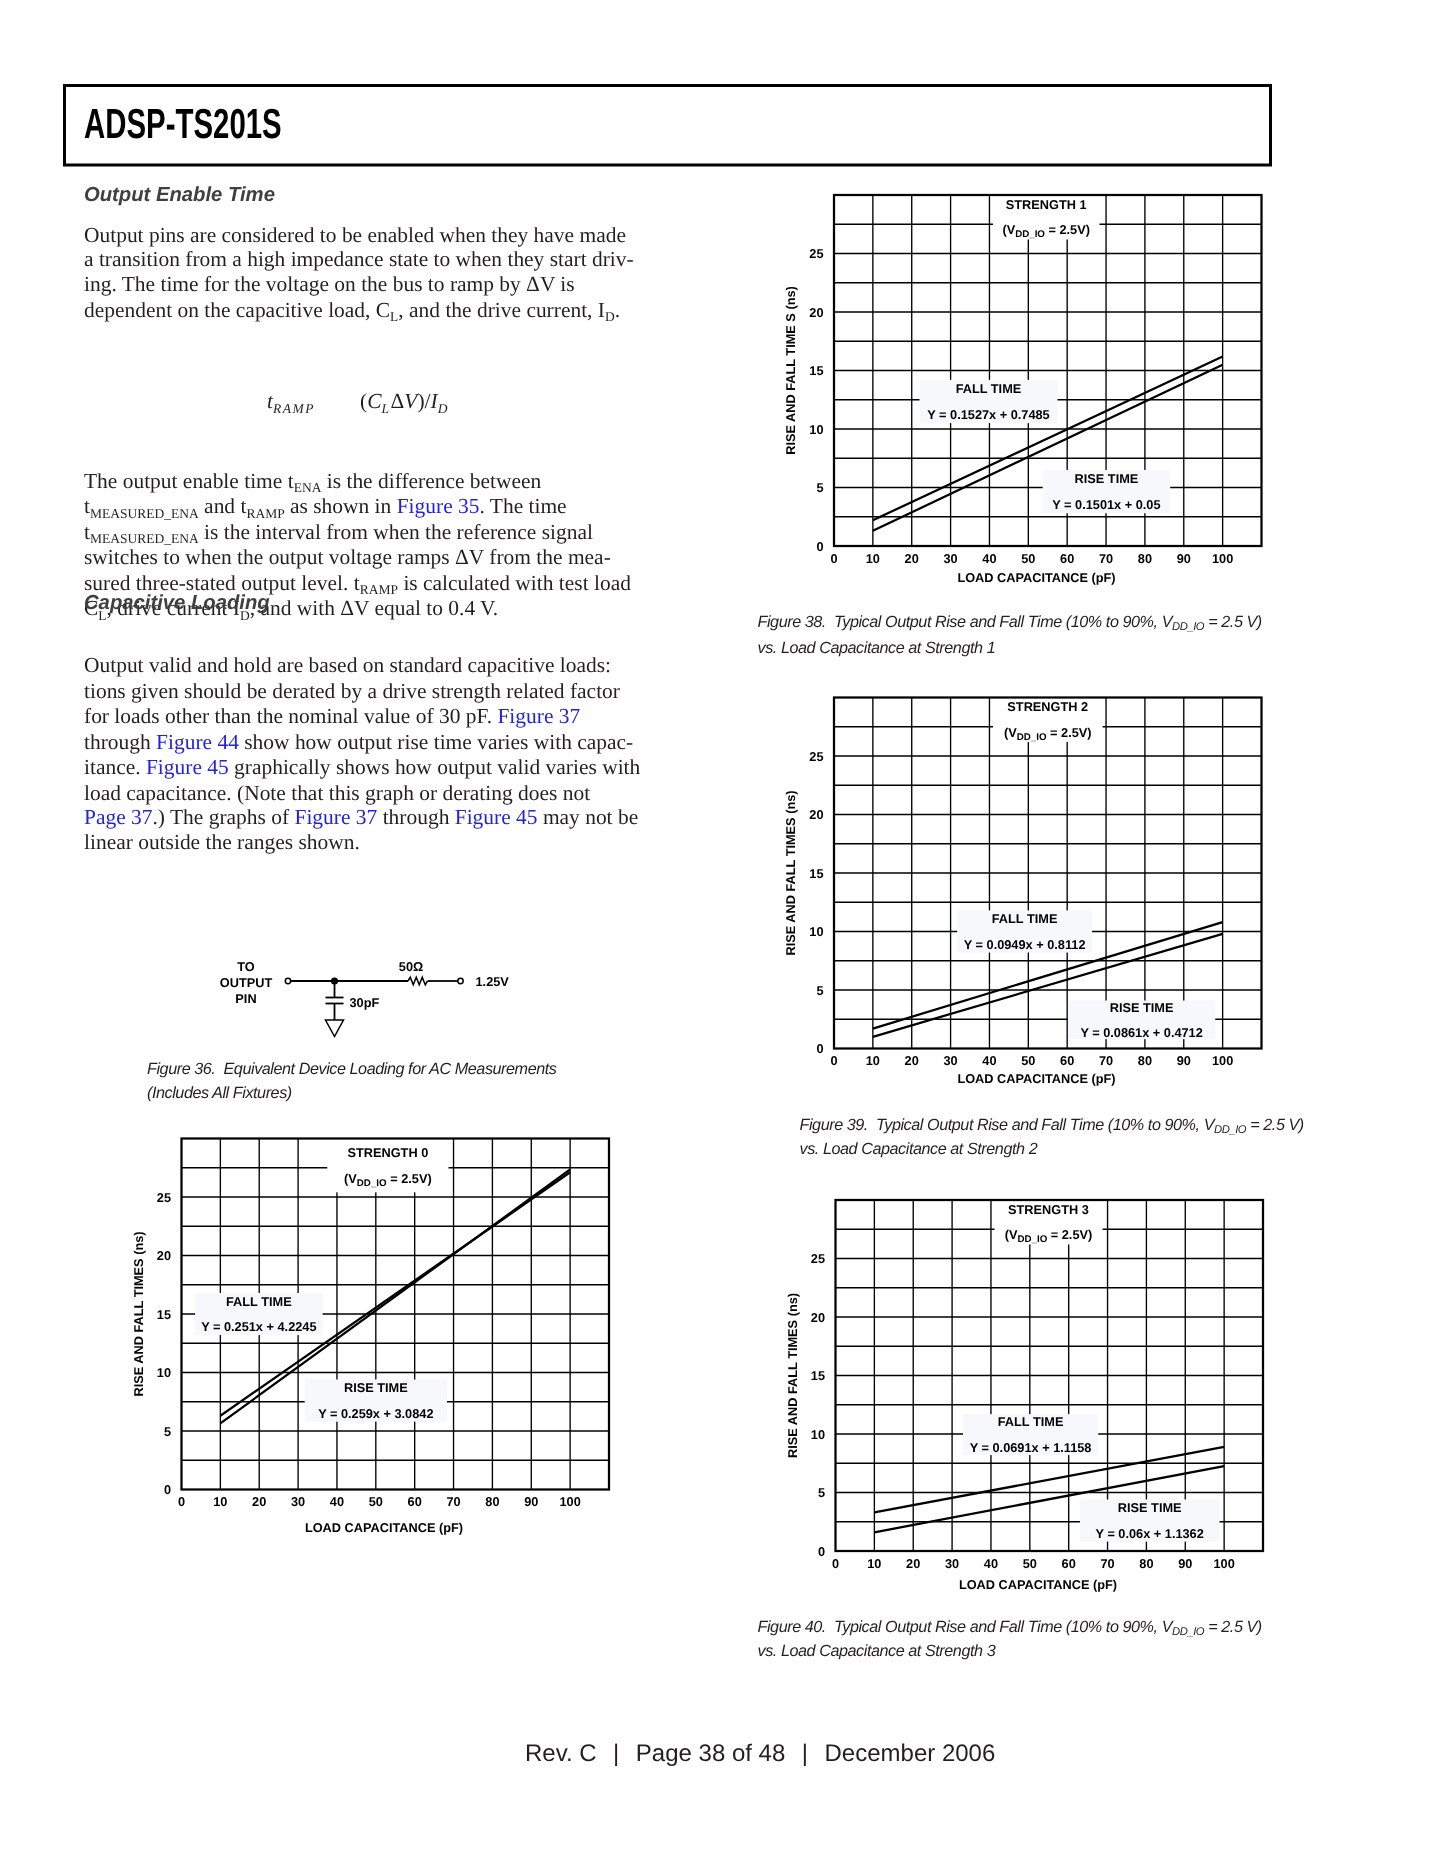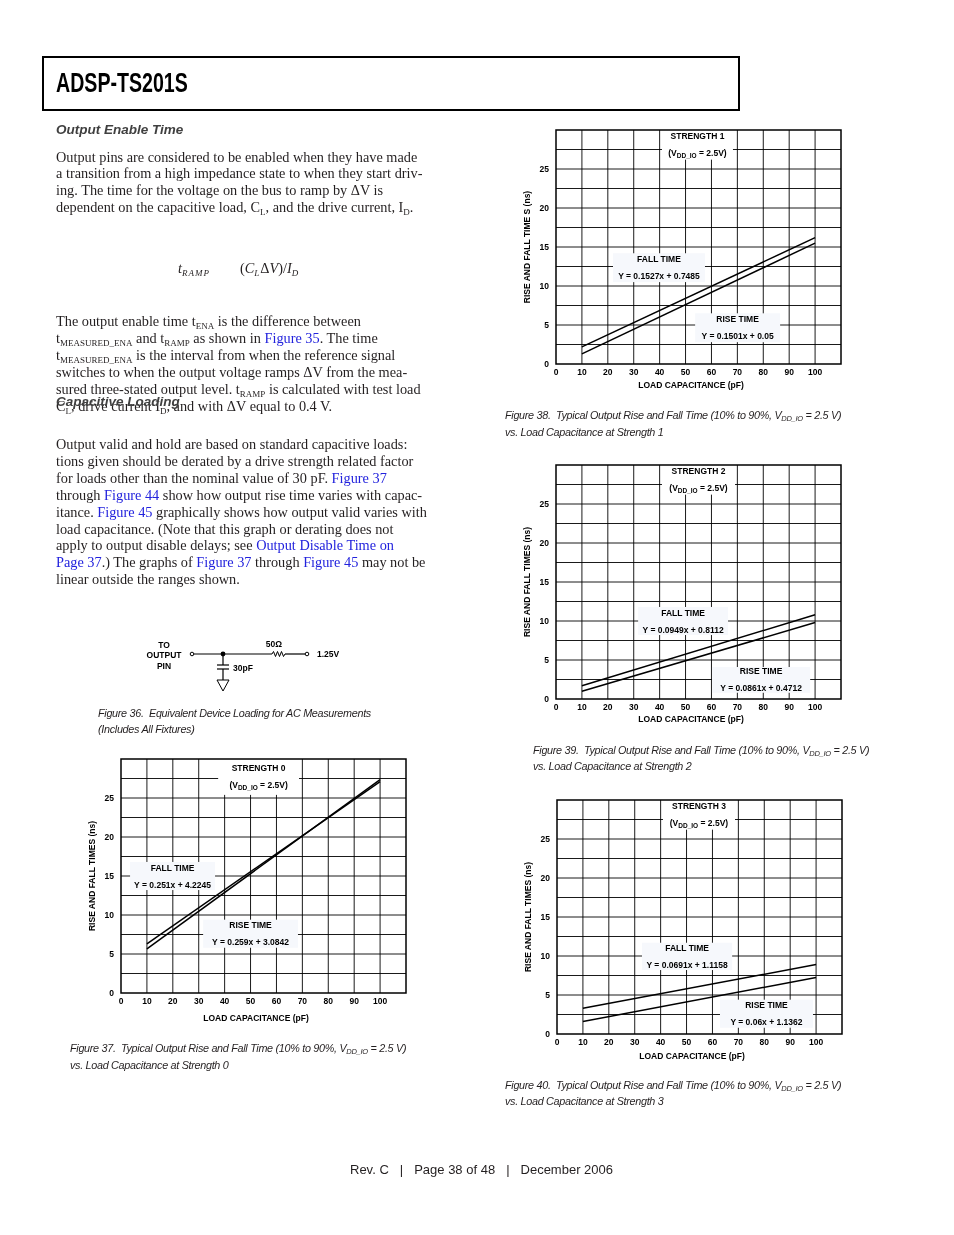--- a/index.html
+++ b/index.html
@@ -1,32 +1,32 @@
 <!DOCTYPE html>
 <html><head>
 <meta charset="utf-8">
 <style>
   html,body{margin:0;padding:0;background:#fff;}
   #page{position:relative;width:954px;height:1235px;overflow:hidden;background:#fff;color:#231f20;}
   .abs{position:absolute;}
-  .title-box{left:42px;top:56px;width:698px;height:55px;border:2px solid #000;box-sizing:border-box;}
+  .title-box{left:42px;top:56px;width:806px;height:55px;border:2px solid #000;box-sizing:border-box;}
   .doc-title{position:absolute;left:12px;top:11px;font-family:"Liberation Sans",sans-serif;font-weight:bold;font-size:28px;line-height:28px;color:#000;transform:scaleX(0.7);transform-origin:left center;white-space:nowrap;}
   .heading{font-family:"Liberation Sans",sans-serif;font-weight:bold;font-style:italic;font-size:13.5px;line-height:16px;white-space:nowrap;color:#404040;}
   .body-text{font-family:"Liberation Serif",serif;font-size:14.3px;line-height:16.9px;color:#231f20;}
   .line{white-space:pre;}
   .sub{font-size:9px;vertical-align:-3px;line-height:0;}
   .isub{font-size:9px;font-style:italic;letter-spacing:1px;vertical-align:-3px;line-height:0;}
   .i{font-style:italic;}
   .link{color:#2222dd;cursor:pointer;}
   .equation{font-family:Liberation Serif, serif;font-size:14.3px;line-height:17px;white-space:pre;}
   .caption{font-family:"Liberation Sans",sans-serif;font-style:italic;font-size:10.8px;letter-spacing:-0.3px;line-height:16.8px;color:#231f20;}
   .caption .sub{font-size:7.5px;vertical-align:-2px;}
   .ct{font-family:"Liberation Sans",sans-serif;font-weight:bold;font-size:8.5px;fill:#000;}
   .circ{font-family:"Liberation Sans",sans-serif;font-weight:bold;font-size:8.5px;fill:#000;}
-  .footer{left:350px;top:1162px;display:flex;gap:11px;font-family:"Liberation Sans",sans-serif;font-size:13px;line-height:16px;white-space:nowrap;color:#231f20;}
+  .footer{left:350px;top:1162px;display:flex;gap:11px;font-family:"Liberation Sans",sans-serif;font-size:16px;line-height:16px;white-space:nowrap;color:#231f20;}
 </style>
 </head>
 <body>
 
 <div id="page">
 
   <div class="abs title-box">
     <div class="doc-title">ADSP-TS201S</div>
   </div>
 
@@ -51,21 +51,20 @@
     </div>
 
   <div class="abs heading" style="left:56px;top:394px;">Capacitive Loading</div>
   <div class="abs body-text" style="left:56px;top:436px;">
       <div class="line"><span>Output valid and hold are based on standard capacitive loads:</span></div>
       <div class="line"><span>tions given should be derated by a drive strength related factor</span></div>
       <div class="line"><span>for loads other than the nominal value of 30 pF. </span><span class="link">Figure 37</span></div>
       <div class="line"><span>through </span><span class="link">Figure 44</span><span> show how output rise time varies with capac-</span></div>
       <div class="line"><span>itance. </span><span class="link">Figure 45</span><span> graphically shows how output valid varies with</span></div>
       <div class="line"><span>load capacitance. (Note that this graph or derating does not</span></div>
-      <div class="line"><span>apply to output disable delays; see </span><span class="link">Output Disable Time on</span></div>
       <div class="line"><span class="link">Page 37</span><span>.) The graphs of </span><span class="link">Figure 37</span><span> through </span><span class="link">Figure 45</span><span> may not be</span></div>
       <div class="line"><span>linear outside the ranges shown.</span></div>
     </div>
 
   <svg class="abs" style="left:140px;top:630px;" width="230" height="70">
     <text class="circ" x="24" y="17.5" text-anchor="middle">TO</text>
     <text class="circ" x="24" y="28" text-anchor="middle">OUTPUT</text>
     <text class="circ" x="24" y="38.5" text-anchor="middle">PIN</text>
     <circle cx="52" cy="24" r="1.8" fill="#fff" stroke="#000" stroke-width="1"></circle>
     <line x1="54" y1="24" x2="132" y2="24" stroke="#000" stroke-width="1.2"></line>
@@ -138,24 +137,20 @@
       <text x="143.63636363636363" y="250" text-anchor="middle" class="ct">40</text>
       <text x="169.54545454545453" y="250" text-anchor="middle" class="ct">50</text>
       <text x="195.45454545454544" y="250" text-anchor="middle" class="ct">60</text>
       <text x="221.36363636363637" y="250" text-anchor="middle" class="ct">70</text>
       <text x="247.27272727272728" y="250" text-anchor="middle" class="ct">80</text>
       <text x="273.1818181818182" y="250" text-anchor="middle" class="ct">90</text>
       <text x="299.09090909090907" y="250" text-anchor="middle" class="ct">100</text>
       <text x="175" y="267" text-anchor="middle" class="ct">LOAD CAPACITANCE (pF)</text>
       <text x="0" y="0" text-anchor="middle" class="ct" transform="translate(14,122) rotate(-90)">RISE AND FALL TIMES (ns)</text>
     </svg>
-  <div class="abs caption" style="left:70px;top:1040px;">
-      <div class="line"><span>Figure 37.  Typical Output Rise and Fall Time (10% to 90%, V</span><span class="sub">DD_IO</span><span> = 2.5 V)</span></div>
-      <div class="line"><span>vs. Load Capacitance at Strength 0</span></div>
-    </div>
 
   <svg class="abs" style="left:516px;top:125px;" width="340" height="275">
       <g stroke="#000" stroke-width="0.9">
         <line x1="65.9090909090909" x2="65.9090909090909" y1="5" y2="239"></line>
         <line x1="91.81818181818181" x2="91.81818181818181" y1="5" y2="239"></line>
         <line x1="117.72727272727272" x2="117.72727272727272" y1="5" y2="239"></line>
         <line x1="143.63636363636363" x2="143.63636363636363" y1="5" y2="239"></line>
         <line x1="169.54545454545453" x2="169.54545454545453" y1="5" y2="239"></line>
         <line x1="195.45454545454544" x2="195.45454545454544" y1="5" y2="239"></line>
         <line x1="221.36363636363637" x2="221.36363636363637" y1="5" y2="239"></line>

